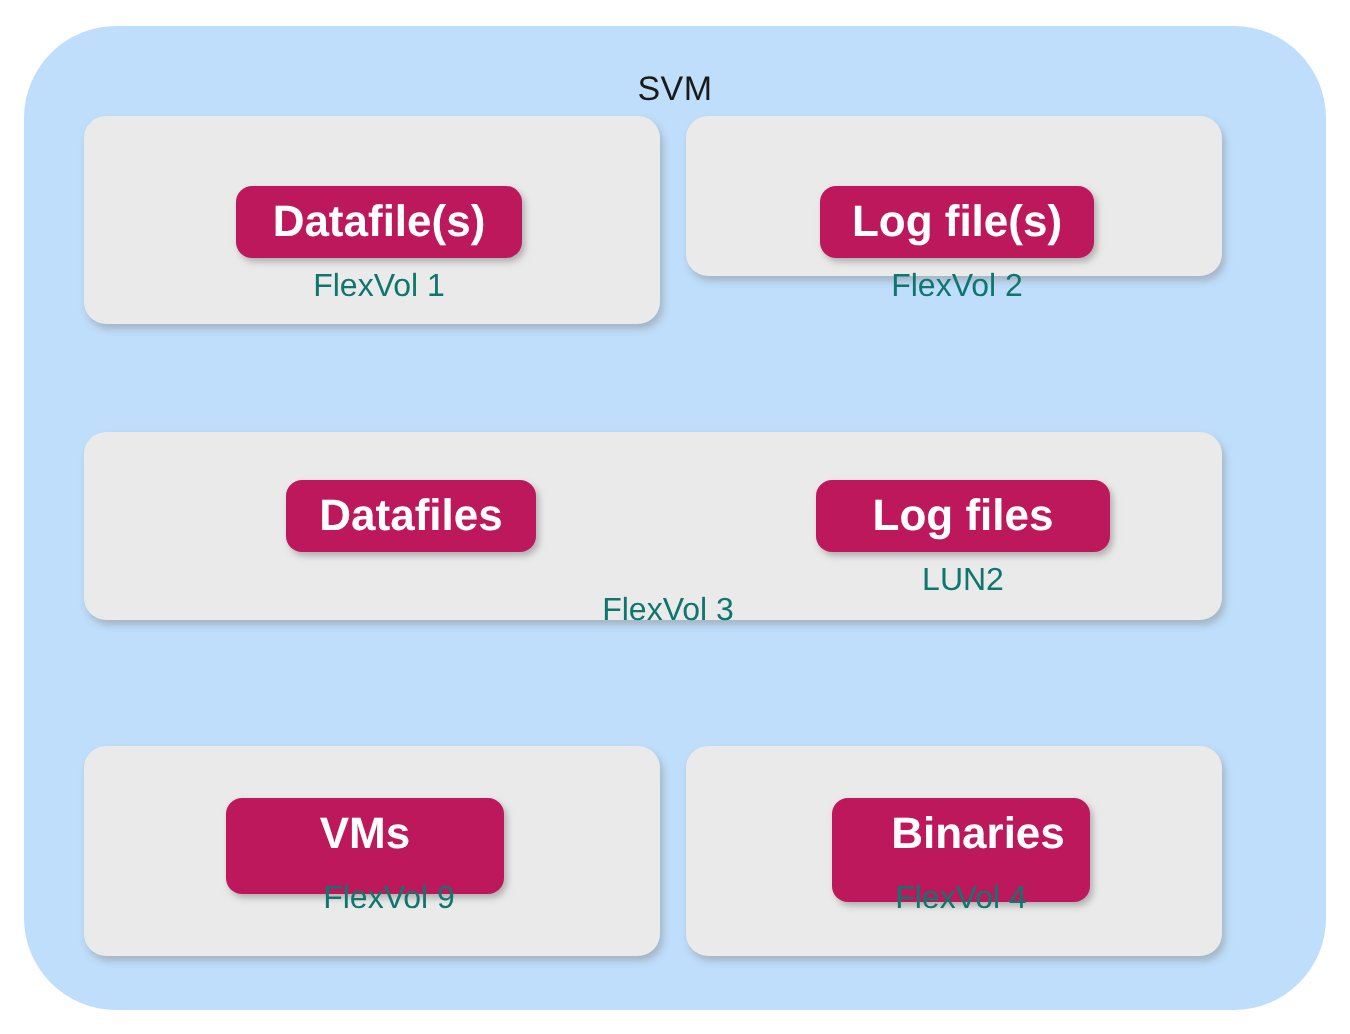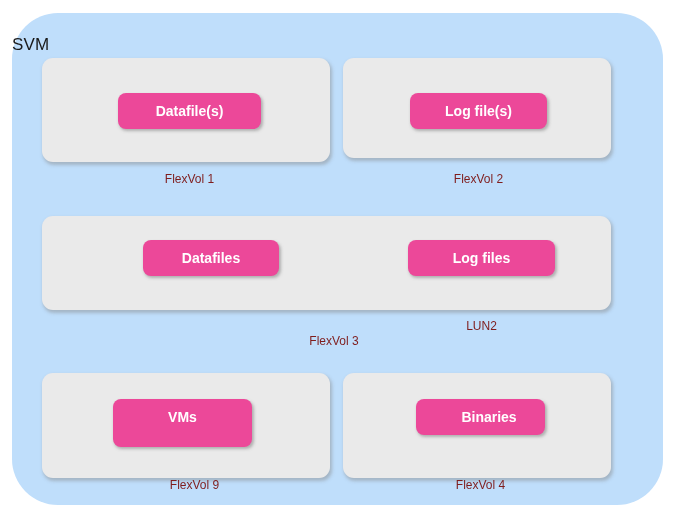--- a/index.html
+++ b/index.html
@@ -24,87 +24,87 @@
     background: #BFDEFB;
     border-radius: 46px;
     box-sizing: border-box;
   }
 
   #svm-title {
     position: absolute;
     left: 0;
     top: 22px;
     width: 651px;
+    text-align: center;
     font-size: 17px;
     color: #1a1a1a;
     letter-spacing: 0.2px;
     line-height: 20px;
   }
 
   .volume-card {
     position: absolute;
     background: #EAEAEA;
     border-radius: 11px;
     box-shadow: 1.5px 2.5px 3.5px rgba(130,130,130,0.45);
     box-sizing: border-box;
   }
 
   .card-row1-left  { left: 30px;  top: 45px;  width: 288px; height: 104px; }
-  .card-row1-right { left: 331px; top: 45px;  width: 268px; height: 100px; }
+  .card-row1-right { left: 331px; top: 45px;  width: 268px; height: 80px; }
   .card-row2       { left: 30px;  top: 203px; width: 569px; height: 94px;  }
   .card-row3-left  { left: 30px;  top: 360px; width: 288px; height: 105px; }
   .card-row3-right { left: 331px; top: 360px; width: 268px; height: 105px; }
 
   .pill {
     position: absolute;
-    background: #ec4899;
+    background: #be185d;
     border-radius: 8px;
     color: #ffffff;
     font-weight: bold;
-    font-size: 14px;
+    font-size: 22px;
     line-height: 36px;
     text-align: center;
     box-shadow: 1.5px 2px 3px rgba(120,120,120,0.5);
     white-space: nowrap;
     box-sizing: border-box;
   }
 
   .sublabel {
     position: absolute;
-    font-size: 12px;
-    color: #7f1d1d;
+    font-size: 16px;
+    color: #0f766e;
     text-align: center;
     white-space: nowrap;
     line-height: 19px;
-    margin-top: 36px;
   }
   .sublabel.bold { font-weight: bold; }
 
   
   #pill-datafiles-s { left: 76px;  top: 35px; width: 143px; height: 36px; }
   #label-flexvol1   { left: 46px;  top: 76px; width: 203px; }
 
   
   #pill-logfiles-s  { left: 67px;  top: 35px; width: 137px; height: 36px; }
   #label-flexvol2   { left: 36px;  top: 76px; width: 199px; }
 
   
-  #pill-datafiles   { left: 101px; top: 24px; width: 136px; height: 36px; }
+  #pill-datafiles   { left: 101px; top: 24px; width: 125px; height: 36px; }
   #label-lun1       { left: 101px; top: 65px; width: 125px; }
   #pill-logfiles    { left: 366px; top: 24px; width: 147px; height: 36px; }
   #label-lun2       { left: 366px; top: 65px; width: 147px; text-align: center; }
   #label-flexvol3   { left: 230px; top: 80px; width: 124px; }
 
   
   #pill-vms            { left: 71px; top: 26px;  width: 139px; height: 48px; }
   #label-flexvol4      { left: 53px; top: 67px;  width: 199px; }
   #label-virtualization{ left: 53px; top: 89px;  width: 199px; }
 
   
-  #pill-binaries    { left: 73px; top: 26px; width: 129px; height: 36px; padding-left: 17px; }
+  #pill-binaries    { left: 73px; top: 26px; width: 129px; height: 52px; padding-left: 17px; }
   #label-flexvol5   { left: 38px; top: 67px; width: 199px; }
 </style>
 </head>
 <body>
 
 <div id="svm-container">
 
   <div id="svm-title">SVM</div>
 
   <div class="volume-card card-row1-left">

